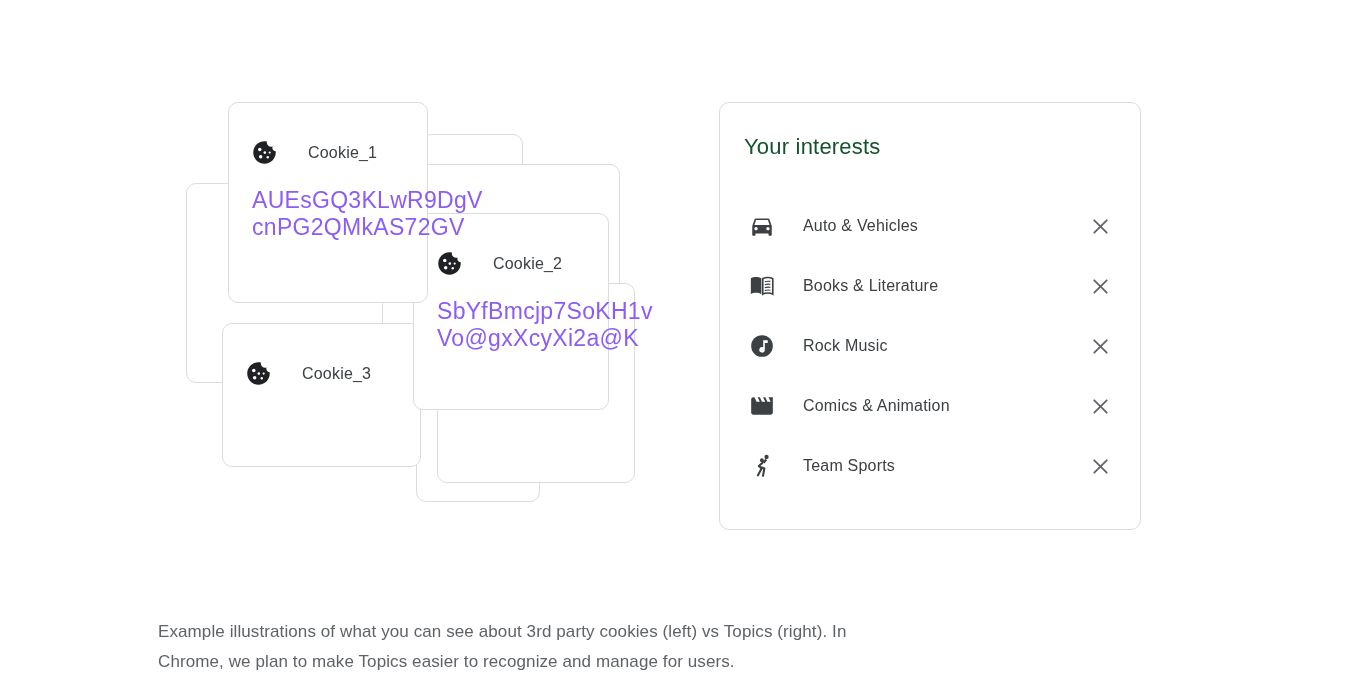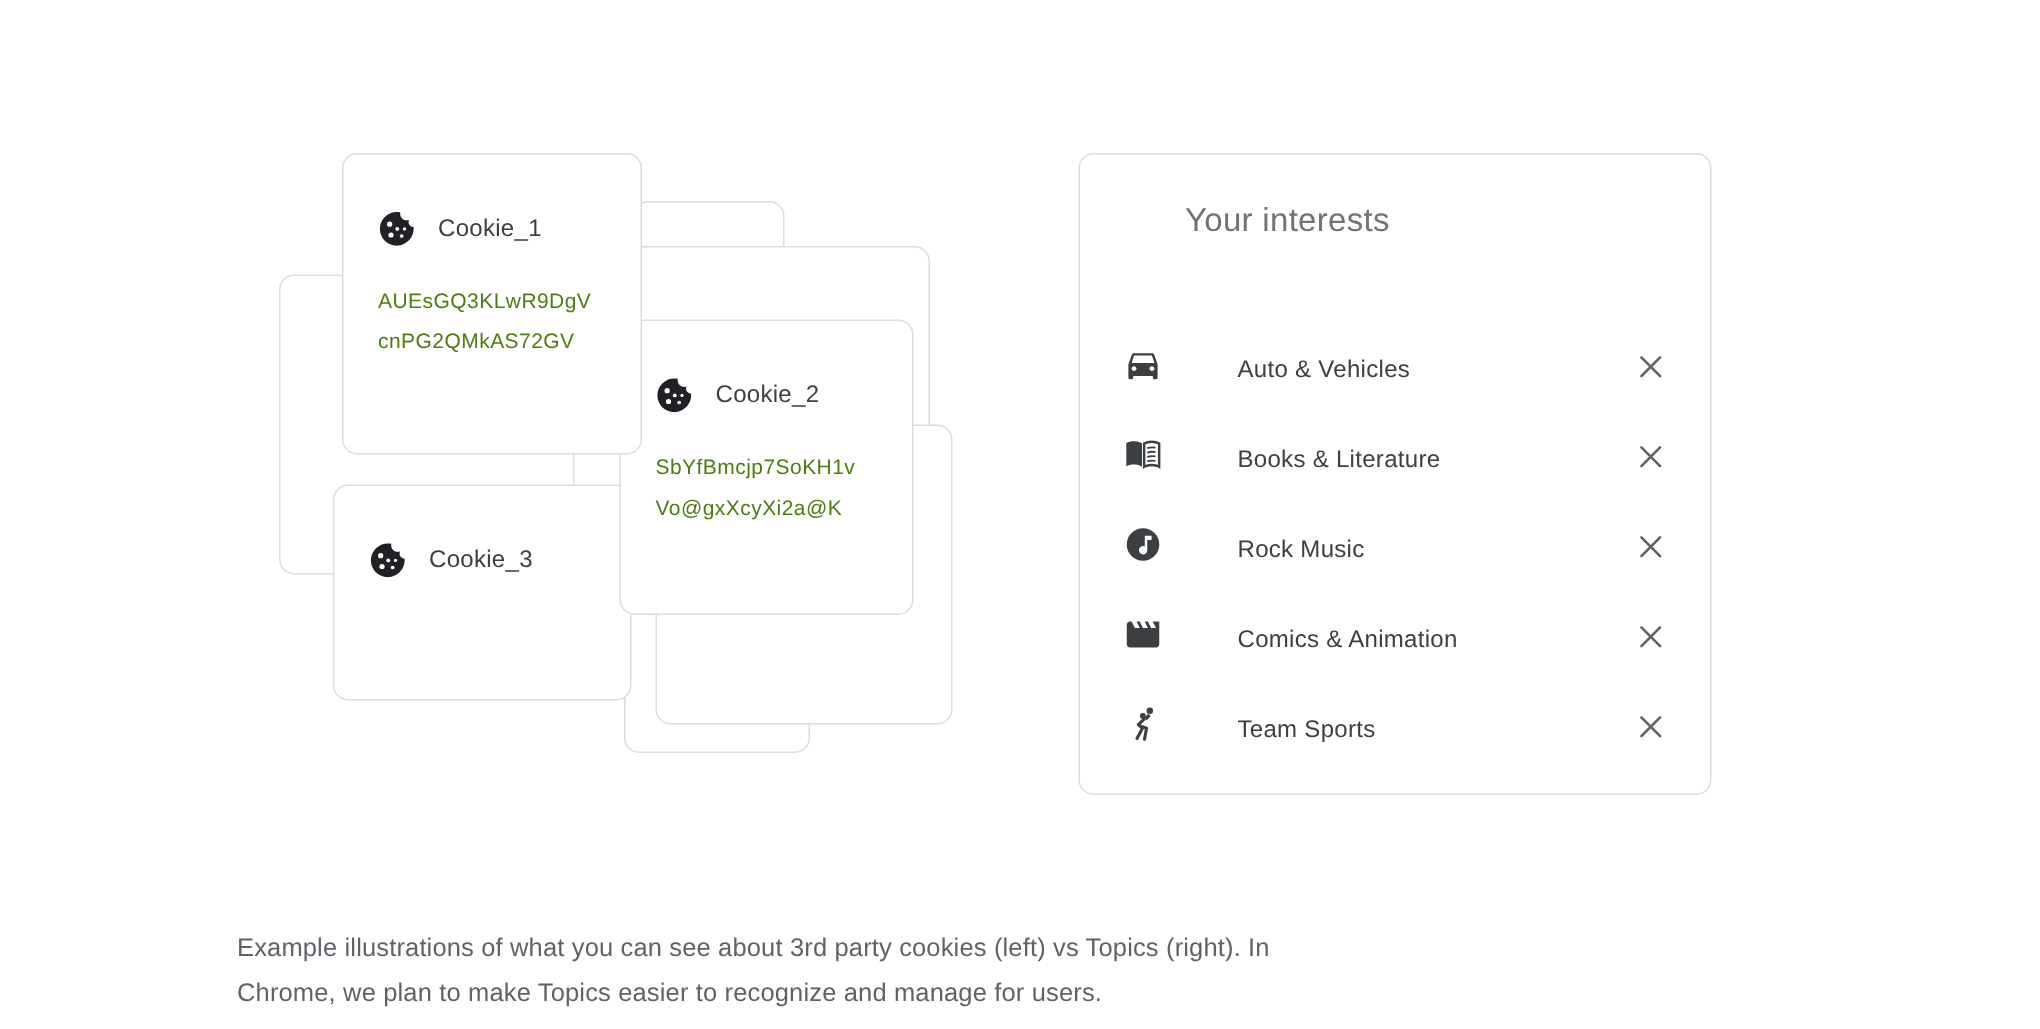--- a/index.html
+++ b/index.html
@@ -15,37 +15,37 @@
   .g1{left:186px;top:183px;width:197px;height:200px;z-index:1;}
   .g2{left:422px;top:134px;width:101px;height:200px;z-index:1;}
   .g3{left:418px;top:164px;width:202px;height:198px;z-index:2;}
   .g4{left:416px;top:310px;width:124px;height:192px;z-index:2;}
   .g5{left:437px;top:283px;width:198px;height:200px;z-index:3;}
   
   .c3{left:222px;top:323px;width:199px;height:144px;z-index:4;}
   .c2{left:413px;top:213px;width:196px;height:197px;z-index:5;}
   .c1{left:228px;top:102px;width:200px;height:201px;z-index:6;}
   .cookie-header{
-    position:absolute;left:22px;top:36px;display:flex;align-items:center;gap:14px;
+    position:absolute;left:22px;top:36px;display:flex;align-items:center;gap:30px;
   }
   .cookie-glyph{width:27px;height:27px;color:#202124;flex:none;display:block;}
   .cookie-glyph svg,.row-icon svg,.close-btn svg{display:block;width:100%;height:100%;}
   .cookie-title{font-size:16px;color:#3c4043;letter-spacing:.2px;}
   .cookie-id{
-    position:absolute;left:23px;top:84px;font-size:14px;line-height:27px;color:#4d7c0f;
+    position:absolute;left:23px;top:84px;font-size:23px;line-height:27px;color:#8b5cf6;
     letter-spacing:.3px;
   }
   
   .interests-card{
     position:absolute;left:719px;top:102px;width:422px;height:428px;z-index:1;
     background:#fff;border:1px solid #dadce0;border-radius:10px;box-sizing:border-box;
   }
-  .interests-title{position:absolute;left:24px;top:31px;font-size:22px;color:#737373;letter-spacing:.2px;margin-left:46px;}
+  .interests-title{position:absolute;left:24px;top:31px;font-size:22px;color:#14532d;letter-spacing:.2px;}
   .interest-rows{position:absolute;left:0;right:0;top:93px;}
-  .interest-row{display:flex;align-items:flex-end;height:60px;padding:0 28px 0 29px;gap:22px;}
+  .interest-row{display:flex;align-items:center;height:60px;padding:0 28px 0 29px;}
   .row-icon{width:26px;height:26px;color:#3c4043;flex:none;}
   .interest-label{margin-left:28px;font-size:16px;color:#3c4043;letter-spacing:.2px;}
   .close-btn{
     margin-left:auto;width:23px;height:23px;padding:0;border:none;background:transparent;
     color:#5f6368;cursor:pointer;flex:none;
   }
   
   .caption{
     position:absolute;left:158px;top:617px;width:1000px;
     font-size:17px;line-height:30px;color:#5f6368;letter-spacing:.1px;

